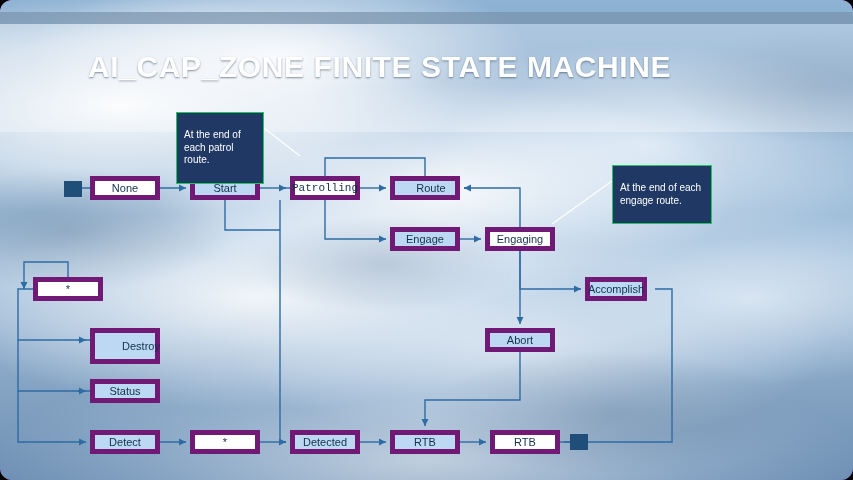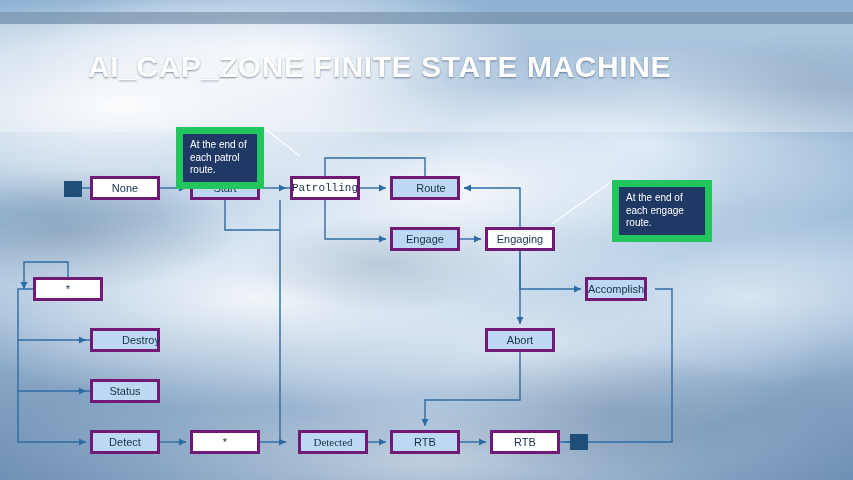--- a/index.html
+++ b/index.html
@@ -7,20 +7,21 @@
     padding: 0;
     background: #000;
   }
   #slide {
     position: relative;
     width: 853px;
     height: 480px;
     overflow: hidden;
     font-family: "Liberation Sans", sans-serif;
     background: #a21caf;
+    border-radius: 12px;
   }
 
   
   .bg {
     position: absolute;
     inset: 0;
     background:
       radial-gradient(ellipse 55% 32% at 14% 22%, rgba(255,255,255,0.95) 0%, rgba(255,255,255,0.55) 42%, rgba(255,255,255,0) 72%),
       radial-gradient(ellipse 38% 24% at 33% 12%, rgba(250,252,255,0.9) 0%, rgba(250,252,255,0.35) 50%, rgba(255,255,255,0) 78%),
       radial-gradient(ellipse 45% 30% at 52% 40%, rgba(255,255,255,0.9) 0%, rgba(245,249,255,0.45) 48%, rgba(255,255,255,0) 76%),
@@ -64,21 +65,21 @@
     letter-spacing: 0.6px;
     color: #ffffff;
     text-shadow: 0 1px 2px rgba(40,60,85,0.55);
     white-space: nowrap;
   }
 
   
   .node {
     position: absolute;
     box-sizing: border-box;
-    border: 3px solid #701a75;
+    border: 5px solid #701a75;
     display: flex;
     align-items: center;
     justify-content: center;
     font-size: 11px;
     color: #13304d;
     line-height: 1.1;
   }
   .node.light {
     background: #bcd8f2;
   }
@@ -90,23 +91,22 @@
     background: #1f4e79;
     border: 1px solid #1f4e79;
   }
   .callout {
     position: absolute;
     box-sizing: border-box;
     background: #1f3864;
     color: #ffffff;
     font-size: 10px;
     line-height: 1.25;
-    padding: 5px 7px;
-    border: 7px solid #22c55e;
-    margin-top: 15px;
+    padding: 16px 7px;
+    border: 1px solid #22c55e;
   }
   svg.wires {
     position: absolute;
     inset: 0;
     width: 853px;
     height: 480px;
     pointer-events: none;
   }
 </style>
 </head>
@@ -207,25 +207,25 @@
 
   <div class="node white" style="left:90px;  top:176px; width:70px; height:24px;">None</div>
   <div class="node light" style="left:190px; top:176px; width:70px; height:24px;">Start</div>
   <div class="node white" style="left:290px; top:176px; width:70px; height:24px;font-family:Liberation Mono, monospace;">Patrolling</div>
   <div class="node light" style="left:390px; top:176px; width:70px; height:24px;padding-left:12px;">Route</div>
   <div class="node light" style="left:390px; top:227px; width:70px; height:24px;">Engage</div>
   <div class="node white" style="left:485px; top:227px; width:70px; height:24px;">Engaging</div>
   <div class="node light" style="left:585px; top:277px; width:62px; height:24px;">Accomplish</div>
   <div class="node light" style="left:485px; top:328px; width:70px; height:24px;">Abort</div>
   <div class="node white" style="left:33px;  top:277px; width:70px; height:24px;">*</div>
-  <div class="node light" style="left:90px;  top:328px; width:70px; height:24px;padding-left:32px;">Destroy</div>
+  <div class="node light" style="left:90px;  top:328px; width:70px; height:36px;padding-left:32px;">Destroy</div>
   <div class="node light" style="left:90px;  top:379px; width:70px; height:24px;text-align:right;">Status</div>
   <div class="node light" style="left:90px;  top:430px; width:70px; height:24px;">Detect</div>
   <div class="node white" style="left:190px; top:430px; width:70px; height:24px;">*</div>
-  <div class="node light" style="left:298px; top:430px; width:70px; height:24px;font-family:Liberation Serif, serif;">Detected</div>
+  <div class="node light" style="left:290px; top:430px; width:70px; height:24px;">Detected</div>
   <div class="node light" style="left:390px; top:430px; width:70px; height:24px;">RTB</div>
   <div class="node white" style="left:490px; top:430px; width:70px; height:24px;">RTB</div>
 
   <div class="terminal" style="left:570px; top:434px; width:16px; height:14px;"></div>
 
   <div class="callout" style="left:176px; top:112px; width:88px;">At the end of each patrol route.</div>
   <div class="callout" style="left:612px; top:165px; width:100px;">At the end of each engage route.</div>
 
 </div>
 

